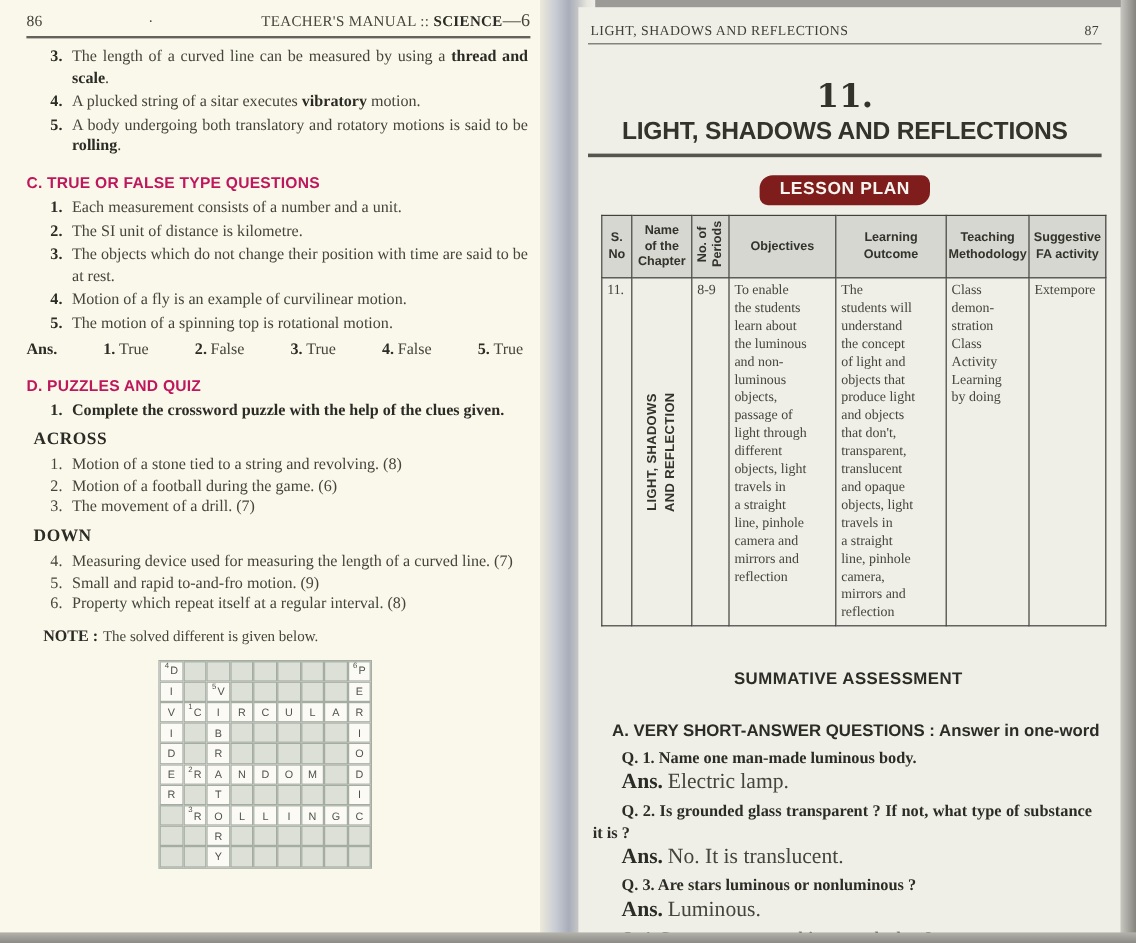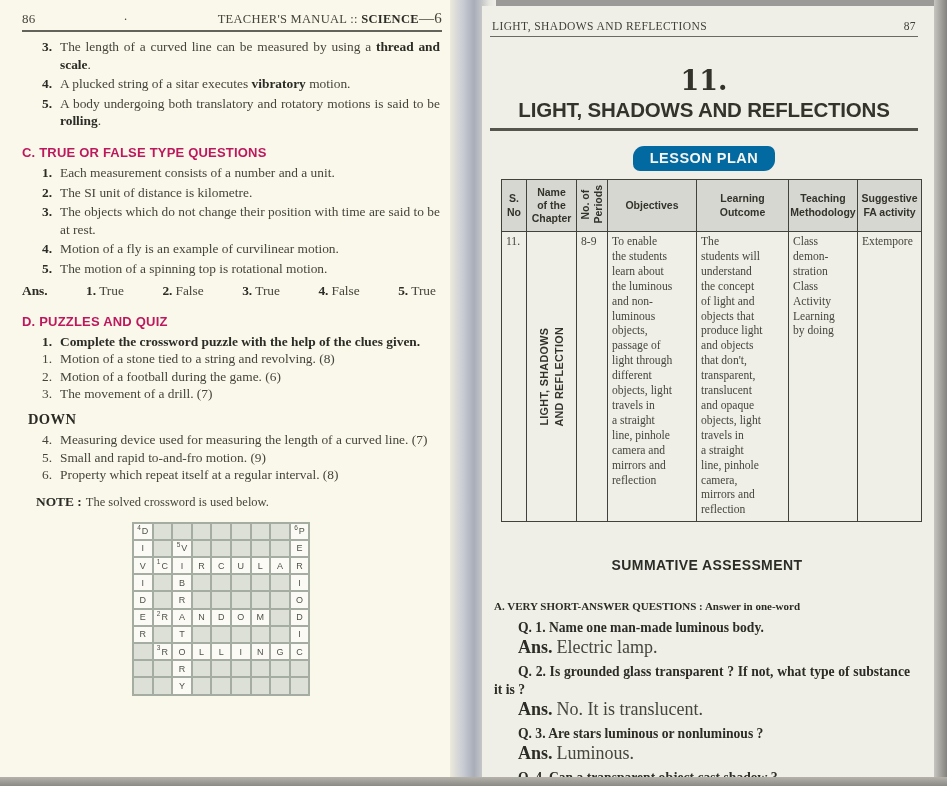--- a/index.html
+++ b/index.html
@@ -57,21 +57,21 @@
   .cw-cell sup { font-size:6.5px; line-height:1; margin-right:1px; transform:translateY(-3px); }
 
   
   .rp-header { display:flex; justify-content:space-between; align-items:baseline; font-size:11.5px;
                letter-spacing:.4px; color:#3f3f38; border-bottom:1.5px solid #6a6a63; padding:0 2px 4px 2px; }
   .chapter-num { text-align:center; font-family:"DejaVu Serif", serif; font-weight:bold; font-size:27px;
                  color:#33332c; margin-top:28px; }
   .chapter-title { text-align:center; font-family:"Liberation Sans", sans-serif; font-weight:bold;
                    font-size:20.5px; color:#33332c; letter-spacing:-0.2px; margin-top:2px; }
   .title-rule { height:3px; background:#55554e; margin-top:6px; }
-  .lesson-badge { display:block; width:fit-content; margin:15px auto 0 auto; background:#0369a1; color:#f5f4ee;
+  .lesson-badge { display:block; width:fit-content; margin:15px auto 0 auto; background:#7f1d1d; color:#f5f4ee;
                   font-family:"Liberation Sans", sans-serif; font-weight:bold; font-size:14.5px;
                   letter-spacing:.5px; padding:4px 17px 5px 17px; border-radius:11px 7px 11px 7px;
                   border:none; }
 
   .lesson-table { border-collapse:collapse; margin:8px 0 0 11px; width:420px; table-layout:fixed;
                   font-size:11.6px; color:#45453c; }
   .lesson-table th, .lesson-table td { border:1px solid #42423c; vertical-align:top; }
   .lesson-table th { background:#d6d7d0; font-family:"Liberation Sans", sans-serif; font-weight:bold;
                      font-size:10.5px; color:#33332c; text-align:center; vertical-align:middle;
                      height:52px; line-height:1.25; white-space:pre-line; padding:2px 1px; }
@@ -83,22 +83,22 @@
                font-family:"Liberation Sans", sans-serif; font-weight:bold; font-size:10.8px;
                color:#33332c; letter-spacing:.3px; line-height:1.35; margin:0 auto; }
   .col-sno{width:25px;} .col-chapter{width:50px;} .col-periods{width:31px;} .col-obj{width:89px;}
   .col-lo{width:92px;} .col-tm{width:69px;} .col-fa{width:64px;}
 
   .summative { display:flex; align-items:center; gap:12px; margin:22px 4px 0 10px;flex-direction:column; }
   .summative .line { flex:1; border-top:1.5px solid #55554e; }
   .summative .label { font-family:"Liberation Sans", sans-serif; font-weight:bold; font-size:14px;
                       color:#2c2c26; letter-spacing:.4px; }
 
-  .section-a { font-family:Liberation Serif, serif; font-weight:bold; font-size:11px;
-               color:#2c2c26; margin:14px 0 0 4px; }
+  .section-a { font-family:Liberation Sans, sans-serif; font-weight:bold; font-size:14px;
+               color:#2c2c26; margin:14px 0 0 20px; }
   .qa { margin-left:4px; margin-right:8px; }
   .qa .q { font-weight:bold; color:#2c2c26; font-size:13.6px; line-height:18px; text-indent:24px;
            text-align:justify; margin-top:7px; }
   .qa .a { font-size:18px; line-height:18px; text-indent:24px; margin-top:1px; }
   .qa .a b { color:#2c2c26; margin-right:4px; }
 </style>
 </head>
 <body>
 
 <div class="book">
@@ -158,20 +158,21 @@
       <span class="ans-pair"><b>4.</b><span>False</span></span>
       <span class="ans-pair"><b>5.</b><span>True</span></span>
     </div>
 
     <h3 class="sec-head">D. PUZZLES AND QUIZ</h3>
     <div class="li bold-item">
       <span class="num">1.</span>
       <span class="txt">Complete the crossword puzzle with the help of the clues given.</span>
     </div>
 
+    <h4 class="sub-head">ACROSS</h4>
     <div>
       <div class="clue">
         <span class="num">1.</span>
         <span class="txt">Motion of a stone tied to a string and revolving. (8)</span>
       </div>
       <div class="clue">
         <span class="num">2.</span>
         <span class="txt">Motion of a football during the game. (6)</span>
       </div>
       <div class="clue">
@@ -190,21 +191,21 @@
         <span class="num">5.</span>
         <span class="txt">Small and rapid to-and-fro motion. (9)</span>
       </div>
       <div class="clue">
         <span class="num">6.</span>
         <span class="txt">Property which repeat itself at a regular interval. (8)</span>
       </div>
     </div>
 
     <p class="note">
-      <b>NOTE :</b><span>The solved crossword is used below.</span>
+      <b>NOTE :</b><span>The solved different is given below.</span>
     </p>
 
     <div class="crossword">
         <div class="cw-cell"><sup>4</sup>D</div>
         <div class="cw-cell shaded"></div>
         <div class="cw-cell shaded"></div>
         <div class="cw-cell shaded"></div>
         <div class="cw-cell shaded"></div>
         <div class="cw-cell shaded"></div>
         <div class="cw-cell shaded"></div>

